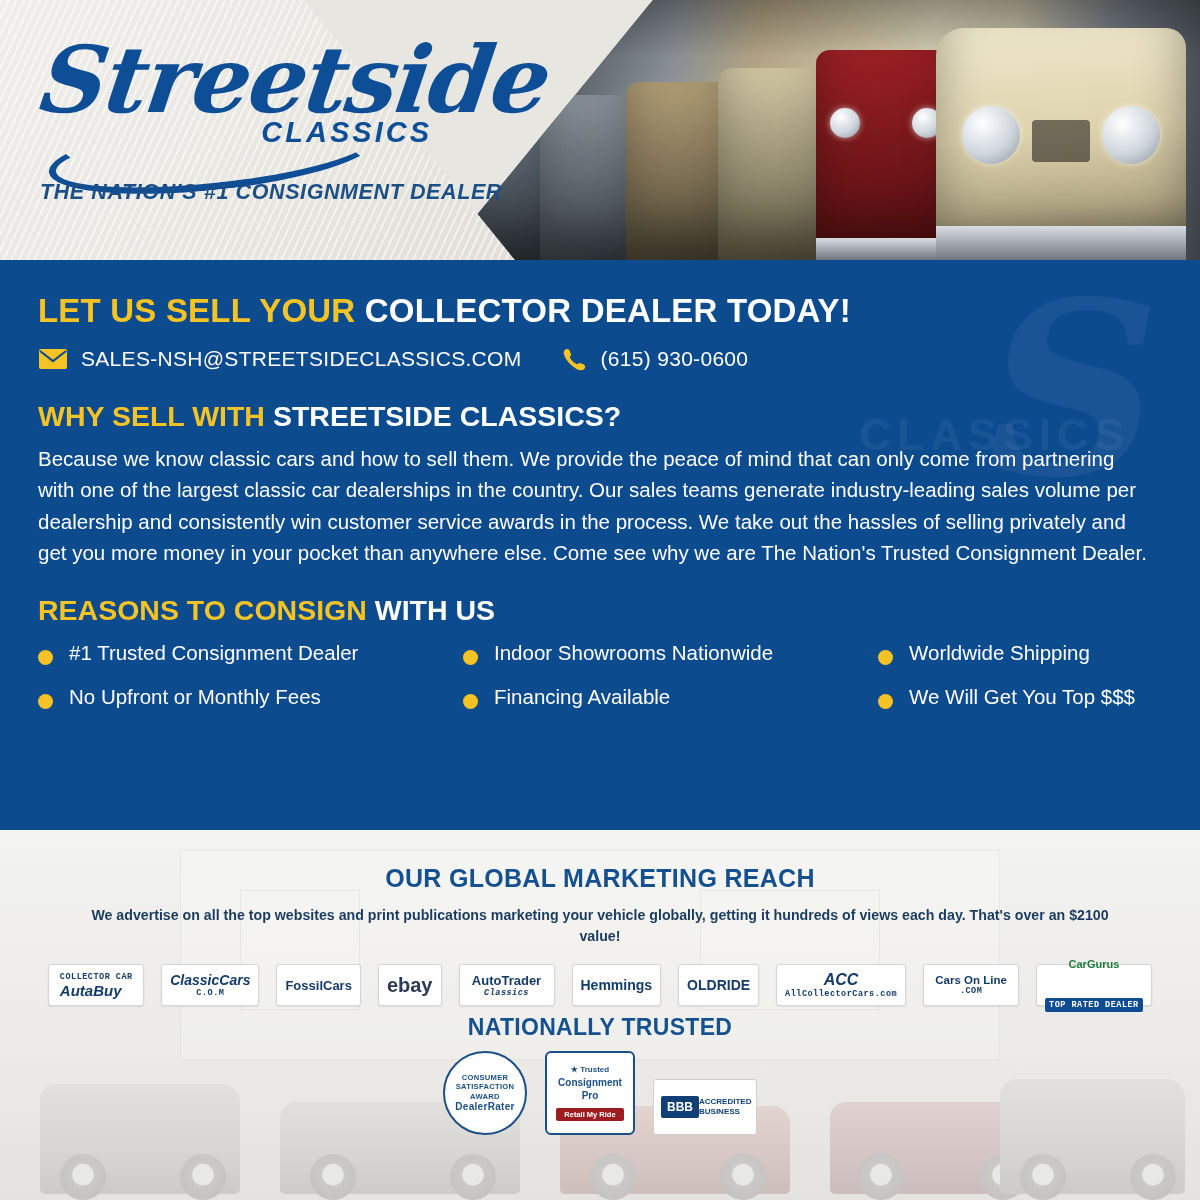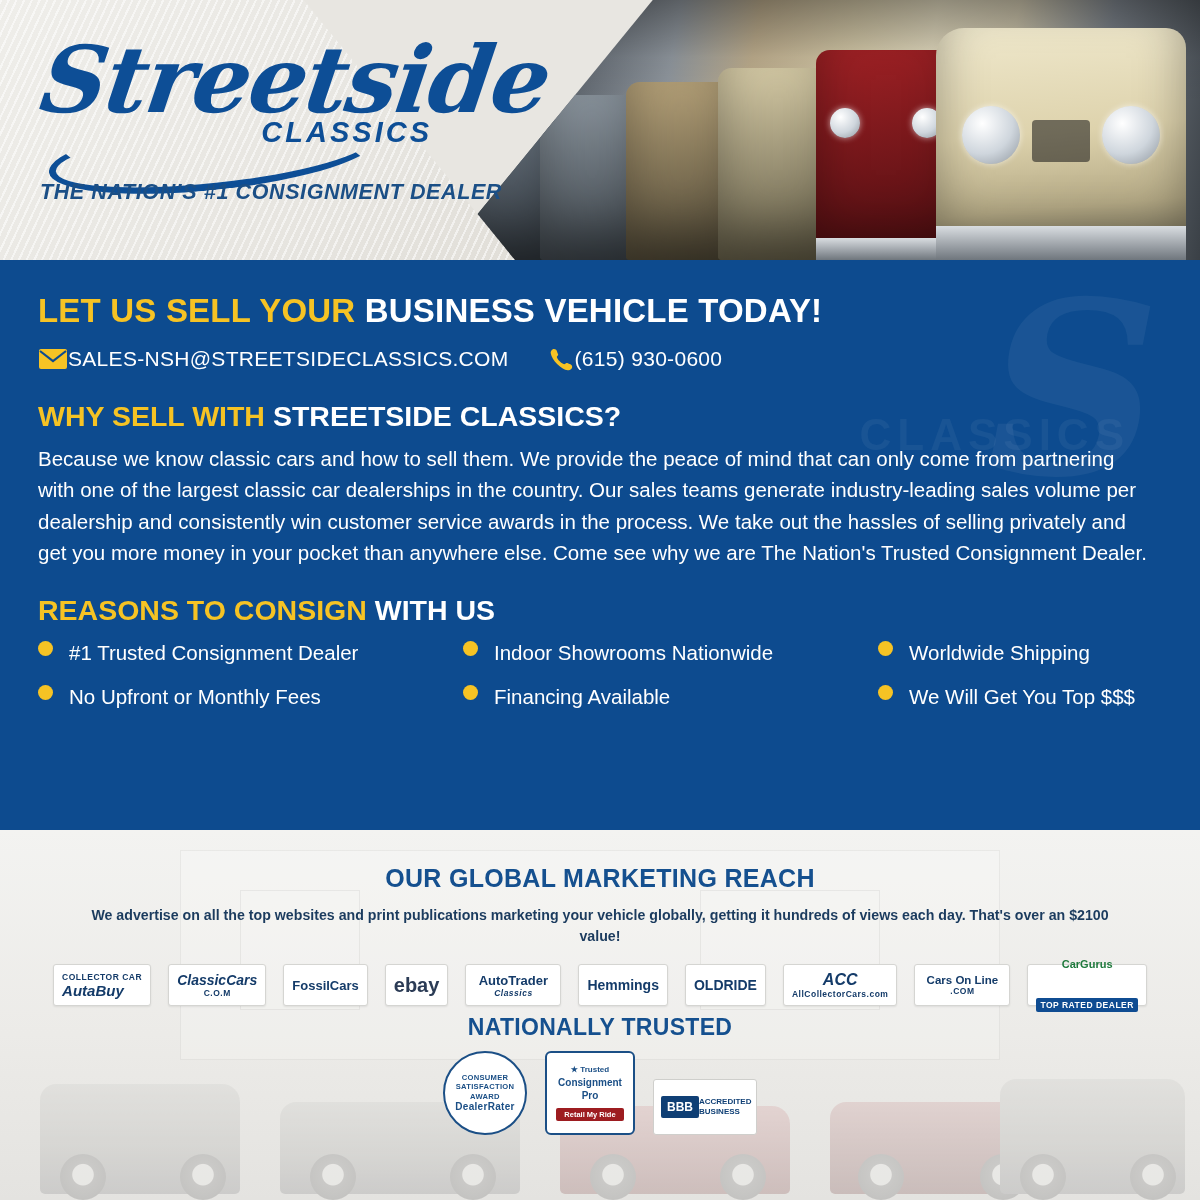--- a/index.html
+++ b/index.html
@@ -142,21 +142,21 @@
   }
   .gold { color: #f6c324; }
 
   .contact-row {
     display: flex;
     align-items: center;
     gap: 40px;
     margin-top: 16px;
     position: relative;
   }
-  .contact-item { display: flex; align-items: center; font-size: 21px; letter-spacing: 0.3px; }
+  .contact-item { display: flex; align-items: center; gap: 13px; font-size: 21px; letter-spacing: 0.3px; }
   .ico { display: inline-flex; align-items: center; justify-content: center; }
   .ico svg { display: block; }
 
   h2.sub {
     margin: 28px 0 0 0;
     font-size: 28.5px;
     font-weight: bold;
     position: relative;
   }
   p.body {
@@ -172,21 +172,21 @@
     font-weight: bold;
     position: relative;
   }
   .bullets {
     margin-top: 14px;
     display: grid;
     grid-template-columns: 425px 415px auto;
     row-gap: 20px;
     position: relative;
   }
-  .bullet { display: flex; align-items: flex-start; gap: 16px; font-size: 20.5px; }
+  .bullet { display: flex; align-items: flex-end; gap: 16px; font-size: 20.5px; }
   .dot {
     width: 15px; height: 15px; border-radius: 50%;
     background: #f6c324; flex: 0 0 auto;
   }
 
   
   .footer {
     position: relative;
     width: 100%;
     height: 370px;
@@ -247,21 +247,21 @@
     border-radius: 3px;
     display: flex; align-items: center; justify-content: center;
     padding: 0 8px;
     color: #143b69;
     font-weight: bold;
     font-size: 13px;
     white-space: nowrap;
     box-shadow: 0 1px 2px rgba(0,0,0,0.08);
   }
   .plogo.wide { min-width: 96px; }
-  .plogo .sm { font-size: 8.5px; font-weight: bold; letter-spacing: 0.5px; display: block; text-align: center; }
+  .plogo .sm { font-size: 8.5px; font-weight: bold; letter-spacing: 0.5px; display: block; text-align: center; font-family: Liberation Mono, monospace; }
   .plogo .it { font-style: italic; }
 
   h3.trusted {
     text-align: center;
     color: #15508f;
     font-size: 23px;
     font-weight: bold;
     margin: 8px 0 0 0;
     letter-spacing: 0.3px;
   }
@@ -343,21 +343,21 @@
     <div class="logo-swoosh"></div>
     <div class="tagline">THE NATION’S #1 CONSIGNMENT DEALER</div>
   </div>
 
   <div class="blue">
     <div class="watermark">S</div>
     <div class="watermark2">CLASSICS</div>
 
     <h1 class="headline">
       <span class="gold">LET US SELL YOUR</span>
-      <span>BUSINESS VEHICLE TODAY!</span>
+      <span>COLLECTOR DEALER TODAY!</span>
     </h1>
 
     <div class="contact-row">
       <div class="contact-item">
         <span class="ico">
           <svg width="30" height="22" viewBox="0 0 30 22">
             <rect x="1" y="1" width="28" height="20" rx="2" fill="#f6c324"></rect>
             <path d="M2 3 L15 13 L28 3" fill="none" stroke="#0d4b8f" stroke-width="2.2"></path>
           </svg>
         </span>

